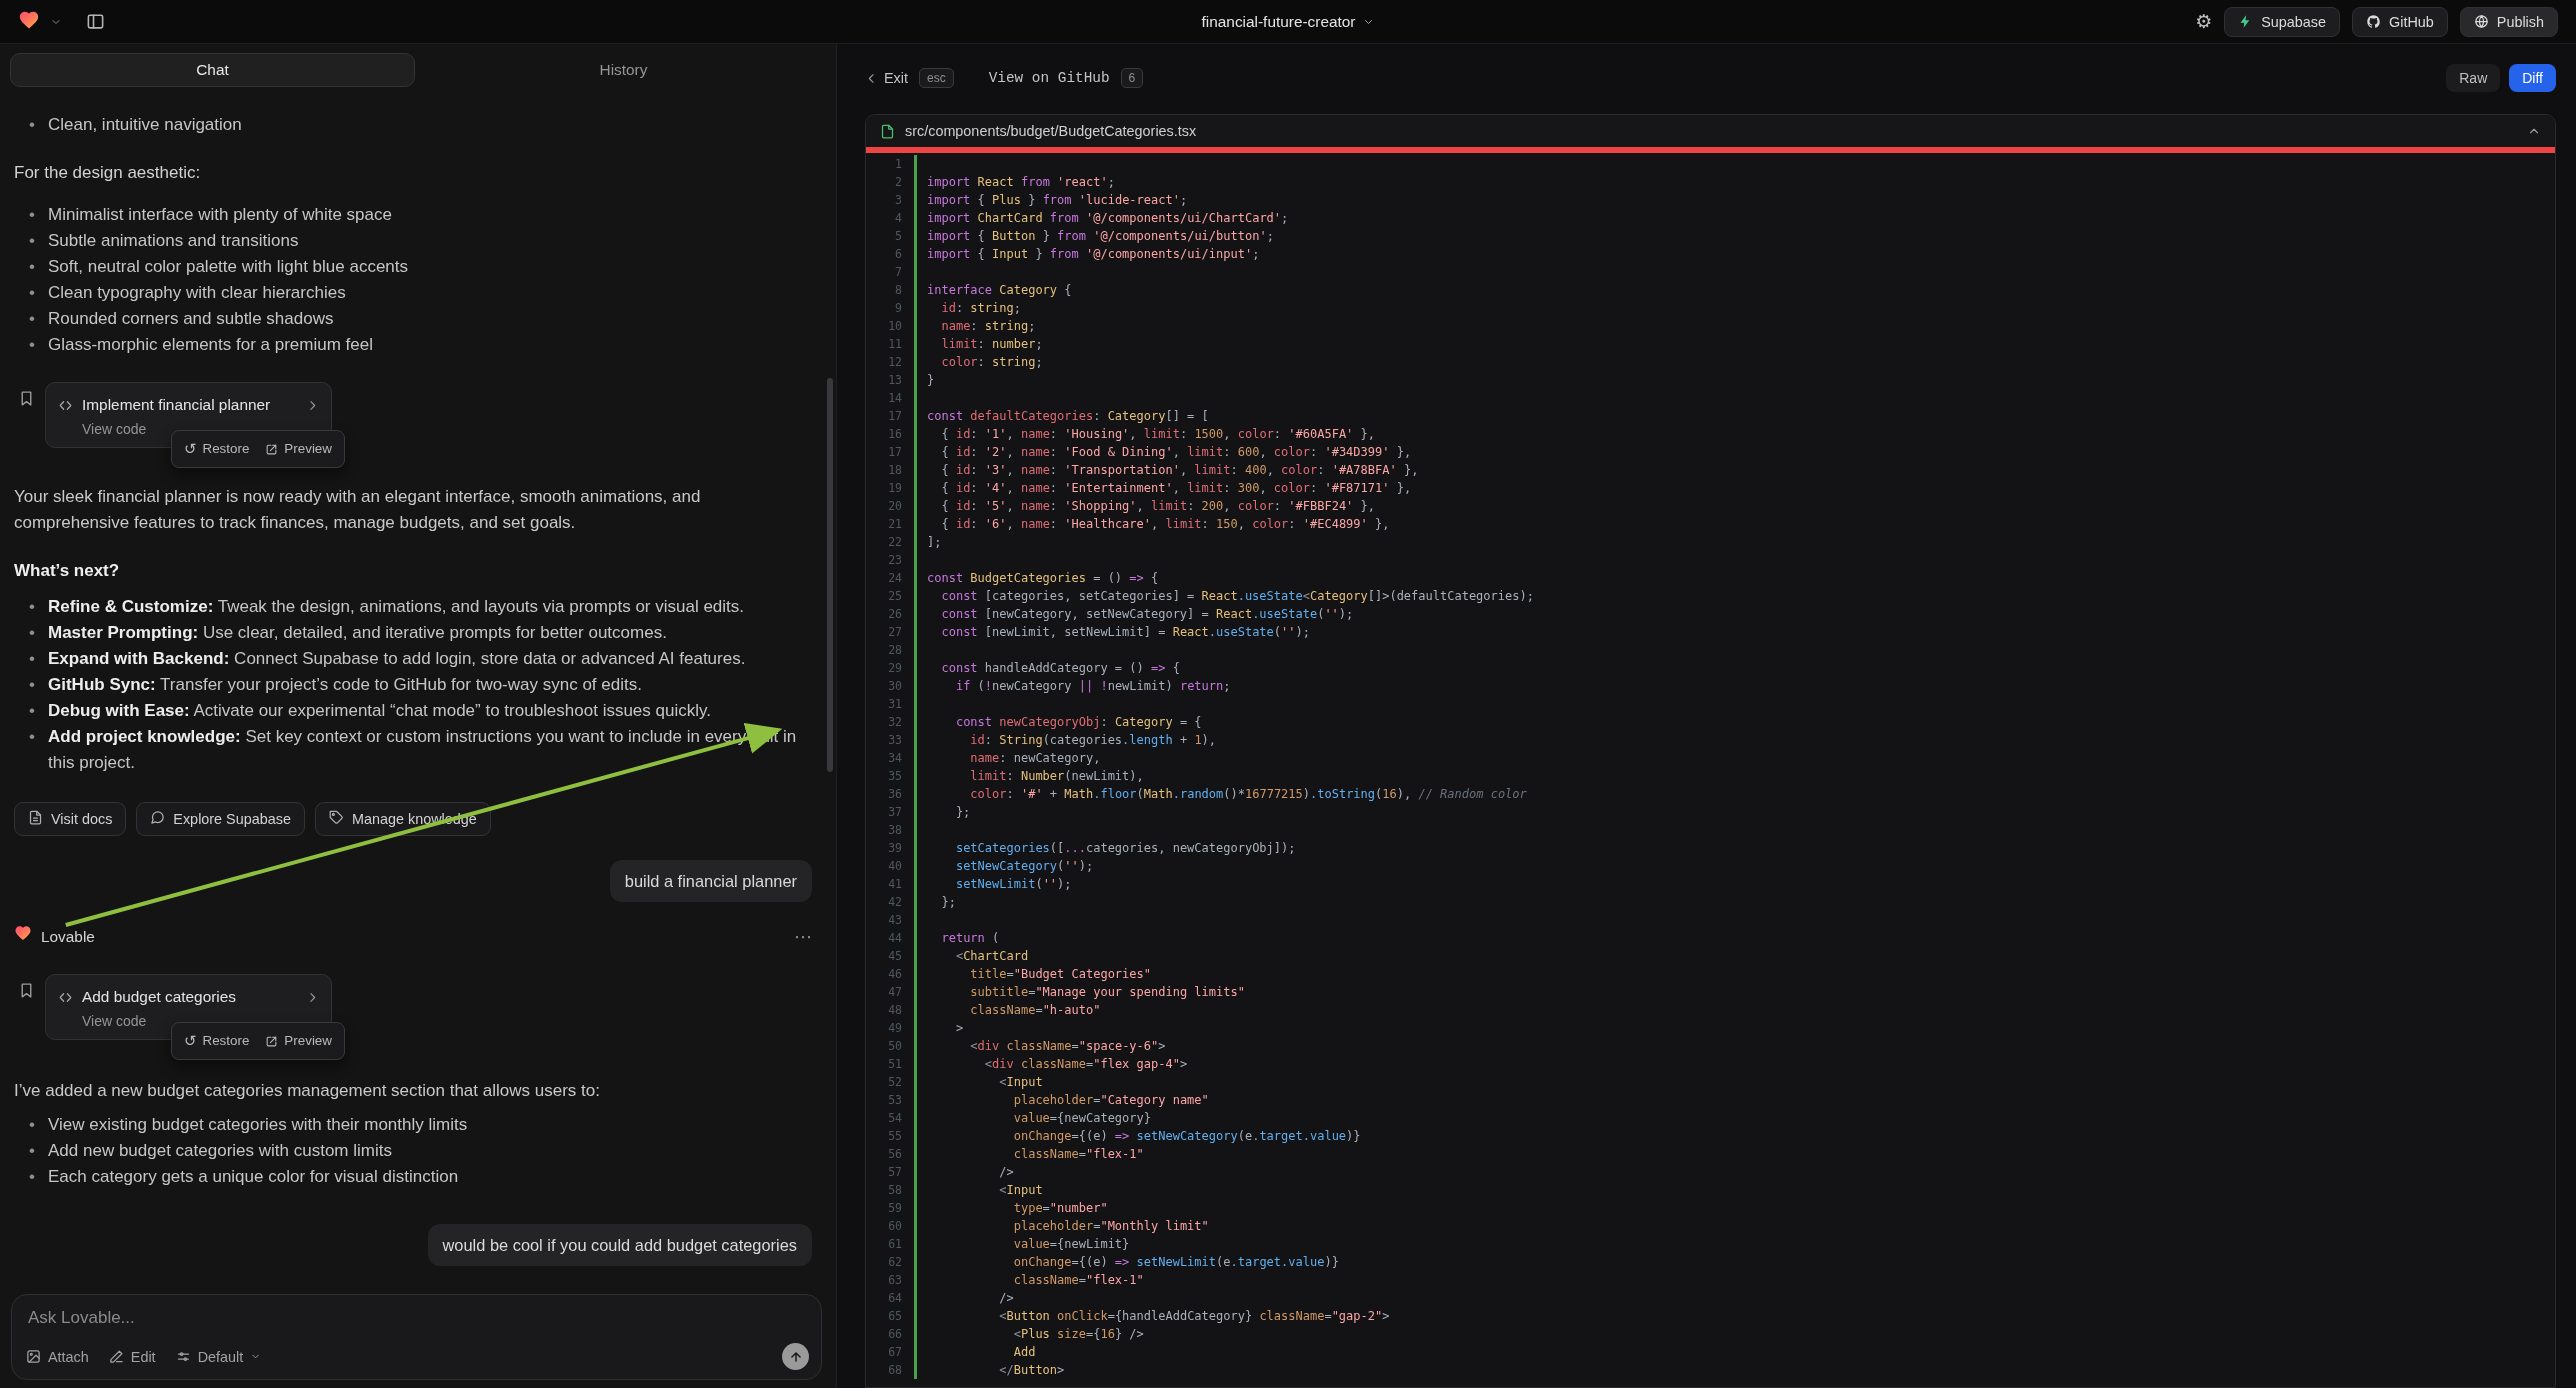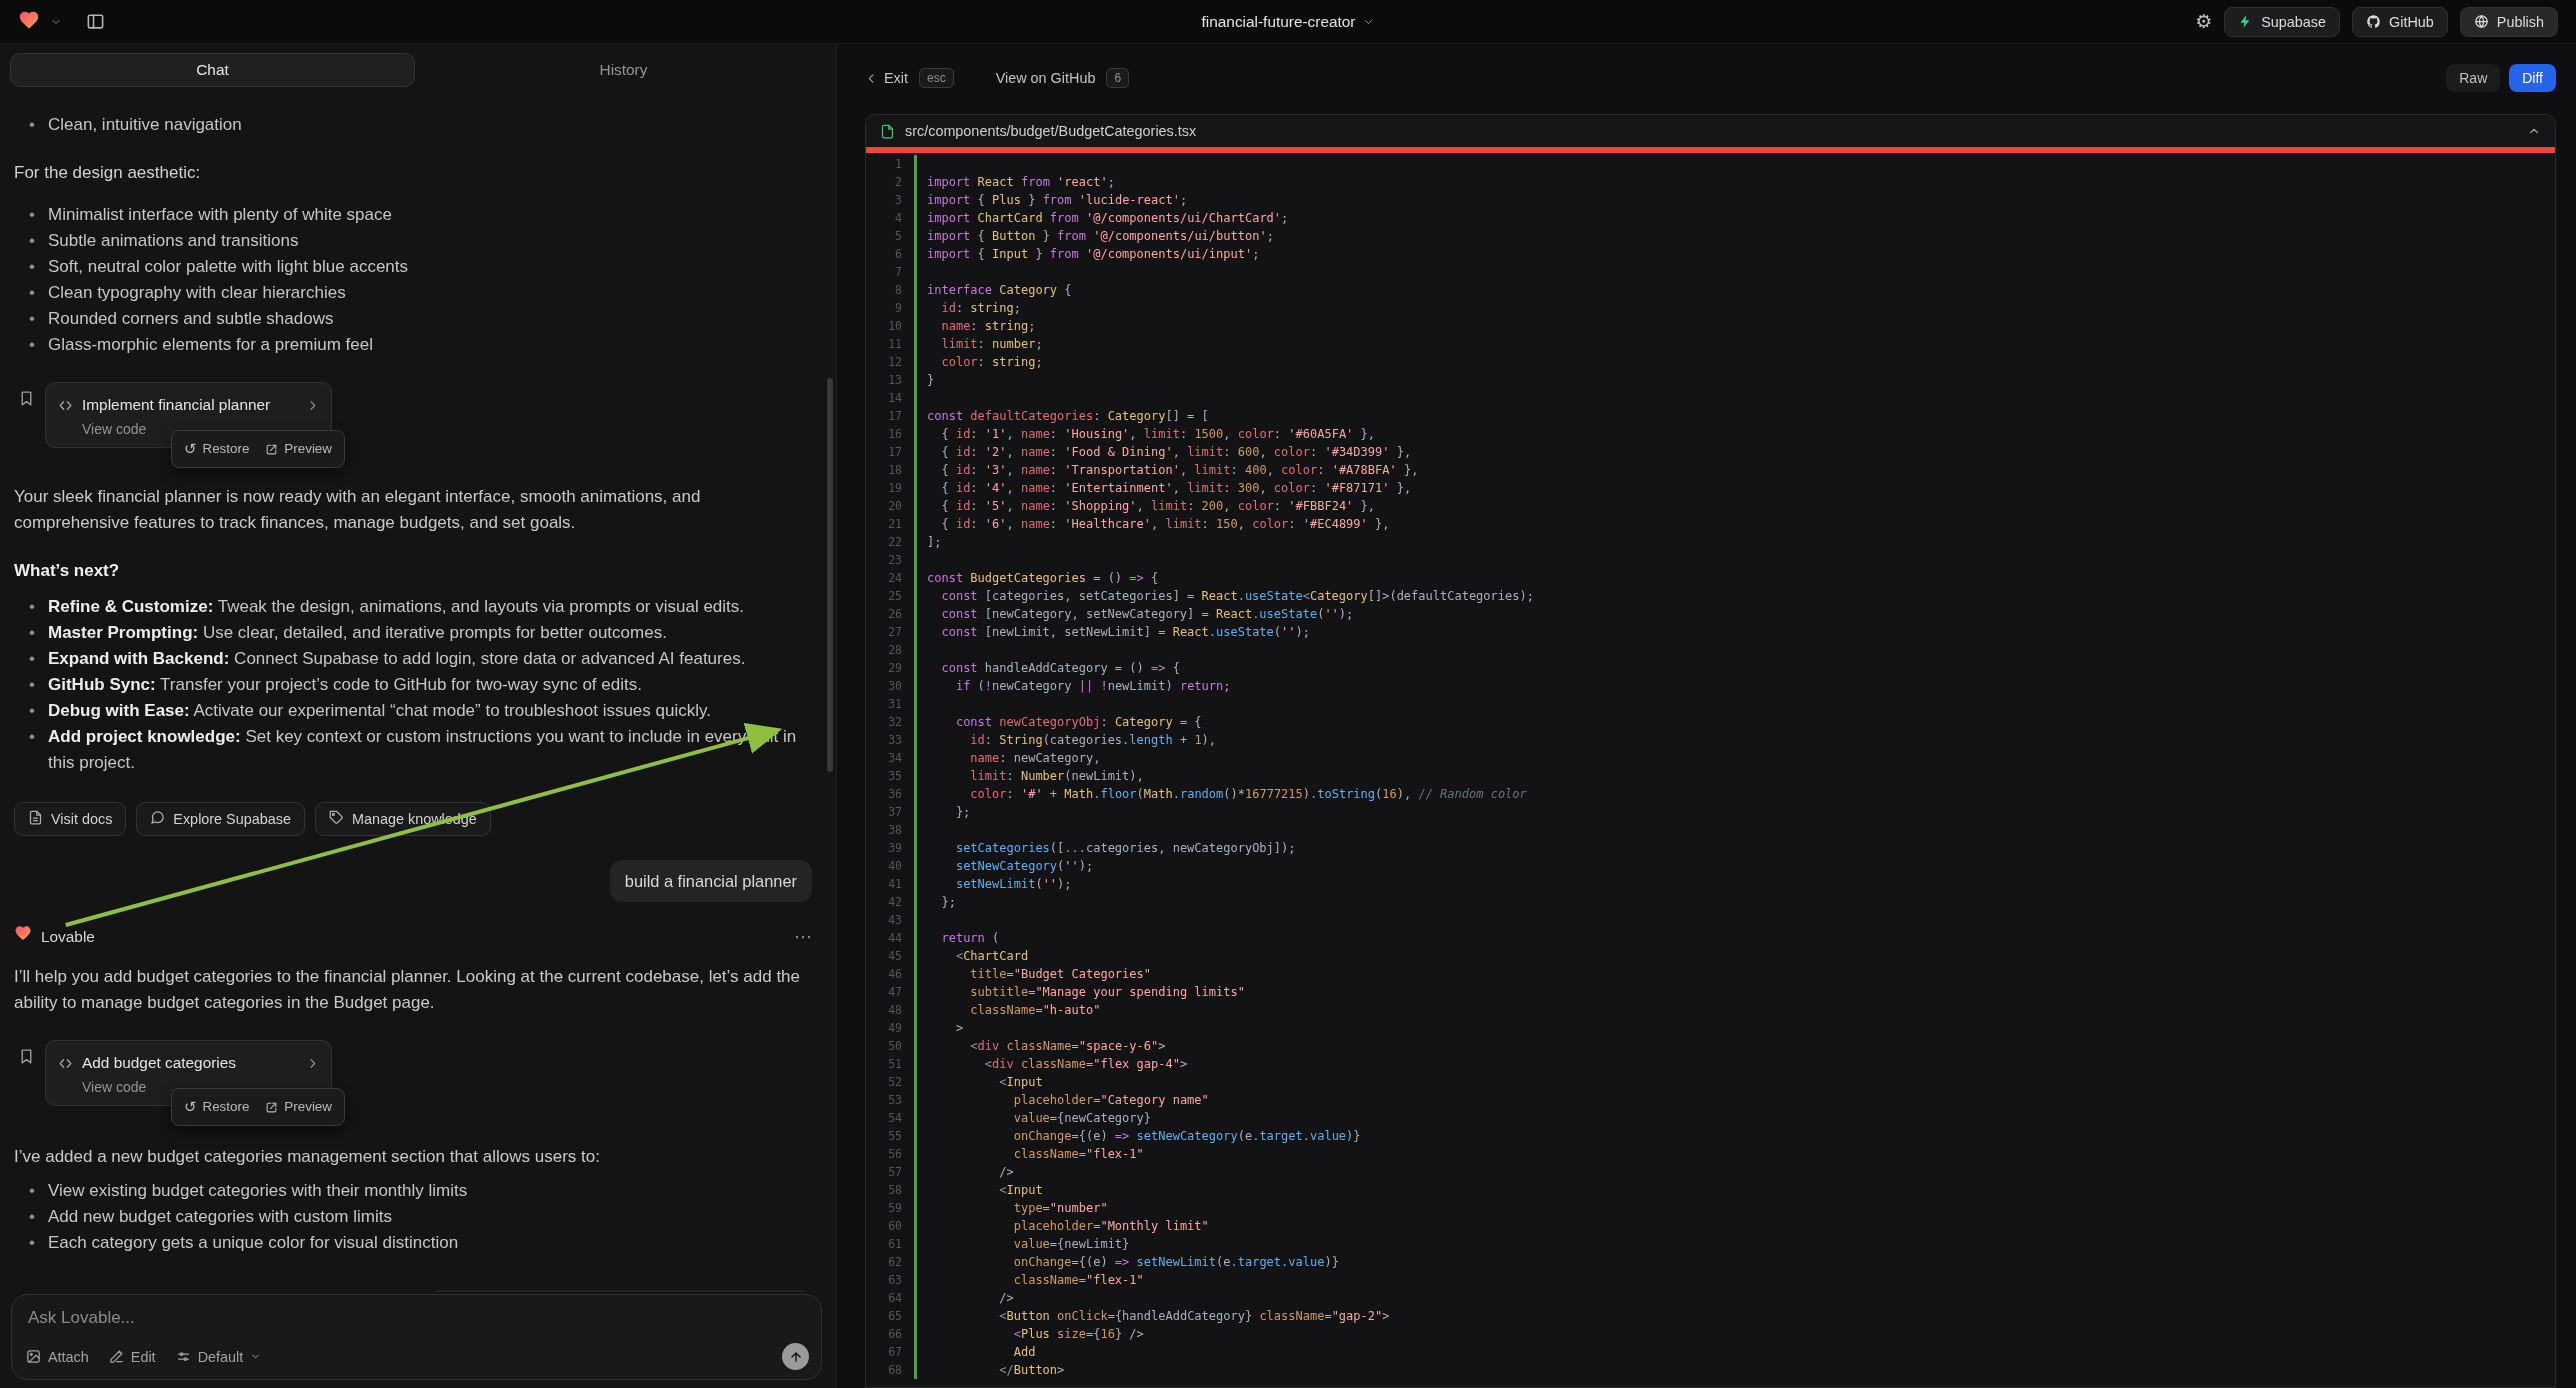--- a/index.html
+++ b/index.html
@@ -102,21 +102,21 @@
   .send svg{ width:14px; height:14px; stroke-width:2.6; }
 
   
   .code-panel{ flex:1; position:relative; background:#0f0f11; display:flex; flex-direction:column; min-width:0; }
   .code-toolbar{ height:62px; flex:none; display:flex; align-items:center; padding:6px 20px 0 28px; }
   .ct-left{ display:flex; align-items:center; gap:11px; color:#c4c4c4; font-size:14.4px; }
   .back{ display:flex; align-items:center; gap:6px; cursor:pointer; color:#c4c4c4; }
   .back svg{ width:13px; height:13px; color:#9a9a9a; }
   kbd{ font-family:"Liberation Sans",sans-serif; font-size:12px; color:#8f8f8f; border:1px solid #3a3a3c; background:#1a1a1c;
        border-radius:5px; padding:2px 7px; }
-  .vgh{ margin-left:31px; cursor:pointer; color:#c4c4c4; }
+  .vgh{ margin-left:24px; cursor:pointer; color:#c4c4c4;font-family:Liberation Mono, monospace; }
   .ct-right{ margin-left:auto; display:flex; align-items:center; gap:9px; }
   .raw-btn{ background:#1c1c1e; border:none; color:#c0c0c0; font-size:14px; padding:6px 13px; border-radius:8px; }
   .diff-btn{ background:var(--accent-blue,#2563eb); border:none; color:#fff; font-size:14px; padding:6px 13px; border-radius:8px; }
 
   .file-box{ flex:1; margin:8px 20px 0 28px; border:1px solid #2b2b2e; border-radius:10px 10px 0 0; overflow:hidden;
              background:#131315; display:flex; flex-direction:column; }
   .file-header{ height:38px; flex:none; display:flex; align-items:center; gap:10px; padding:0 14px; border-bottom:6px solid #ef4444; background:#161618; cursor:pointer; }
   .file-icon{ color:#4ac26b; } .file-icon svg{ width:15px; height:15px; }
   .file-path{ font-size:14.4px; color:#d0d0d0; }
   .collapse{ margin-left:auto; color:#9a9a9a; } .collapse svg{ width:14px; height:14px; }
@@ -302,21 +302,20 @@
         <div class="assistant-header">
           <span class="heart-sm">
             <svg viewBox="0 0 24 24">
                 <path fill="url(#hg)" d="M12 21.35l-1.45-1.32C5.4 15.36 2 12.28 2 8.5 2 5.42 4.42 3 7.5 3c1.74 0 3.41.81 4.5 2.09C13.09 3.81 14.76 3 16.5 3 19.58 3 22 5.42 22 8.5c0 3.78-3.4 6.86-8.55 11.54L12 21.35z"></path>
               </svg>
           </span>
           <span class="a-name">Lovable</span>
           <span class="dots uni">⋯</span>
         </div>
 
-        <p class="para">I’ll help you add budget categories to the financial planner. Looking at the current codebase, let’s add the ability to manage budget categories in the Budget page.</p>
 
         <div class="edit-row">
           <span class="bookmark">
               <svg class="ico" viewBox="0 0 24 24">
                 <path d="M6 3h12v18l-6-4.5L6 21z"></path>
               </svg>
             </span>
           <div class="edit-card">
             <div class="ec-top">
               <span class="ec-code-icon">

